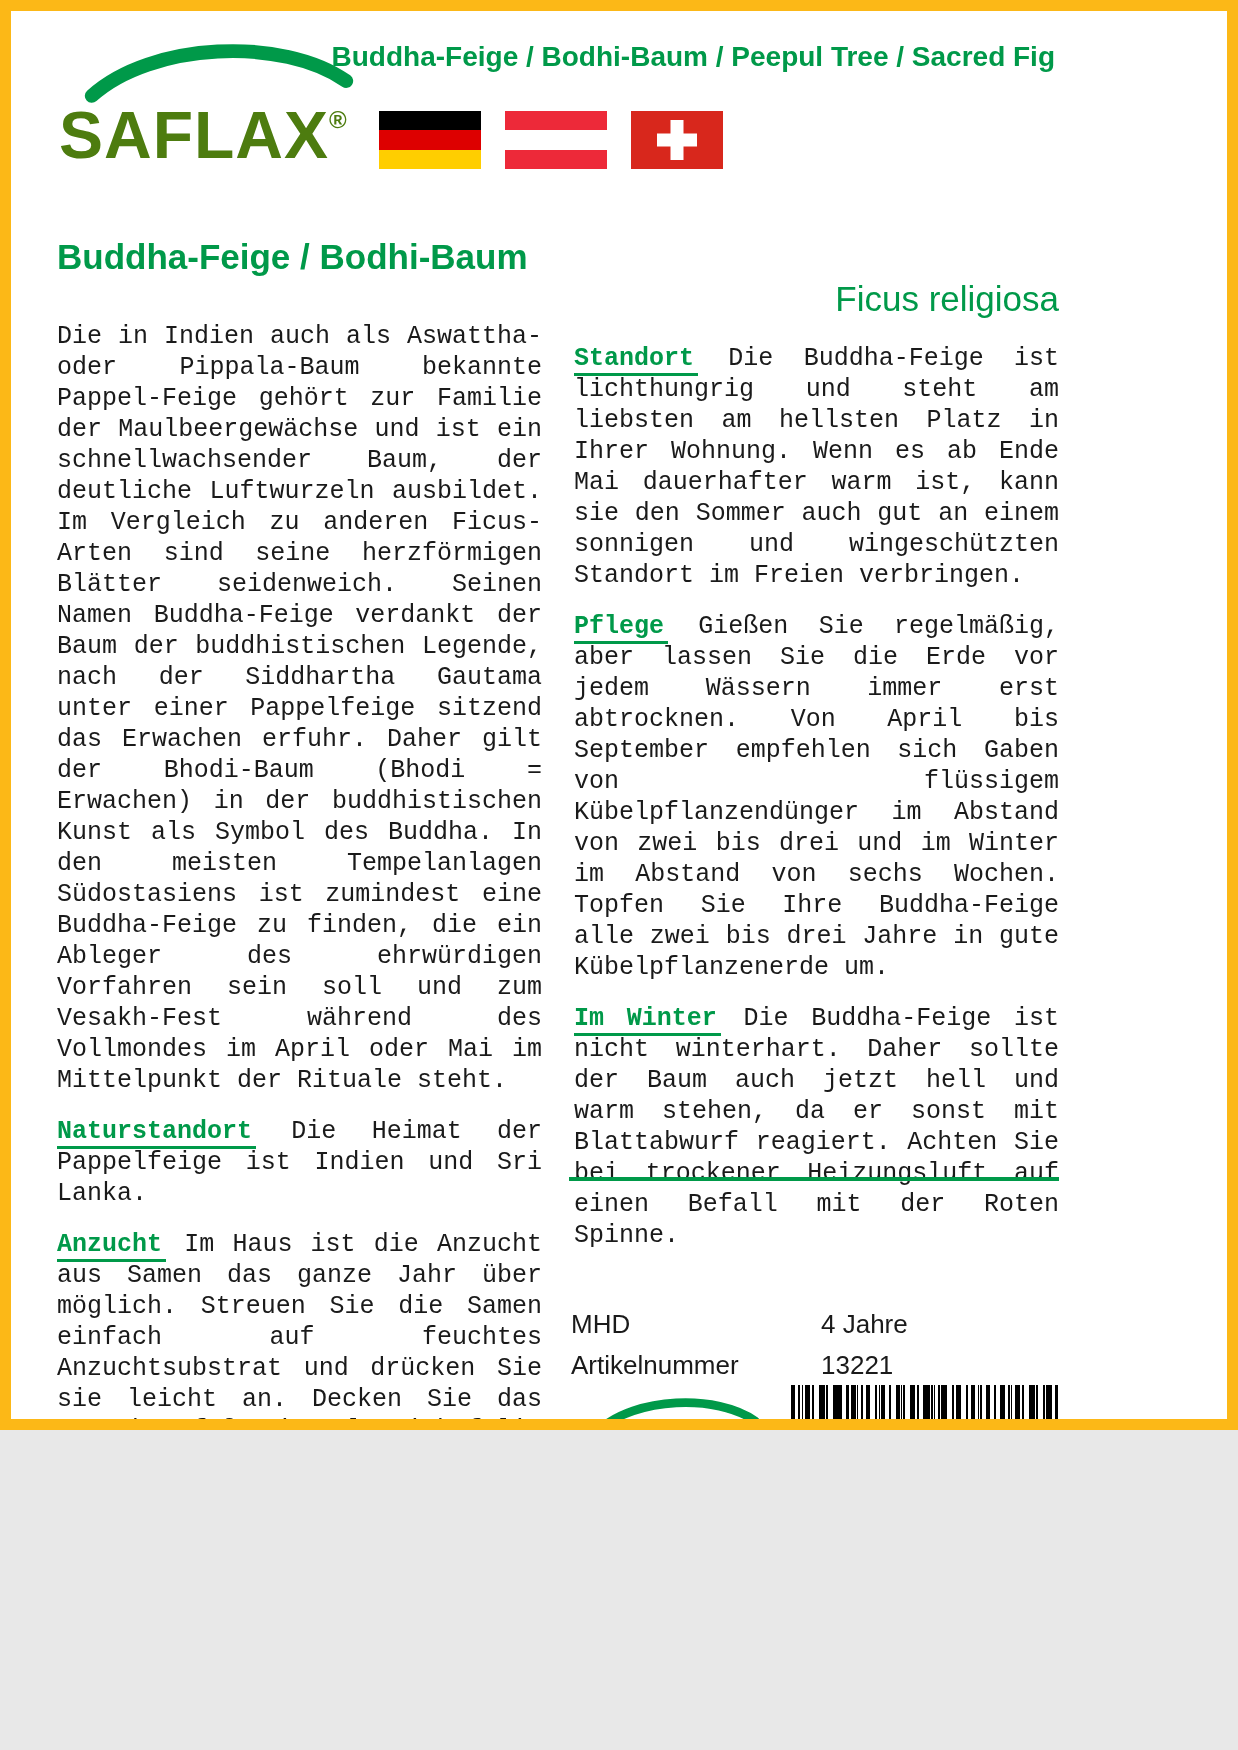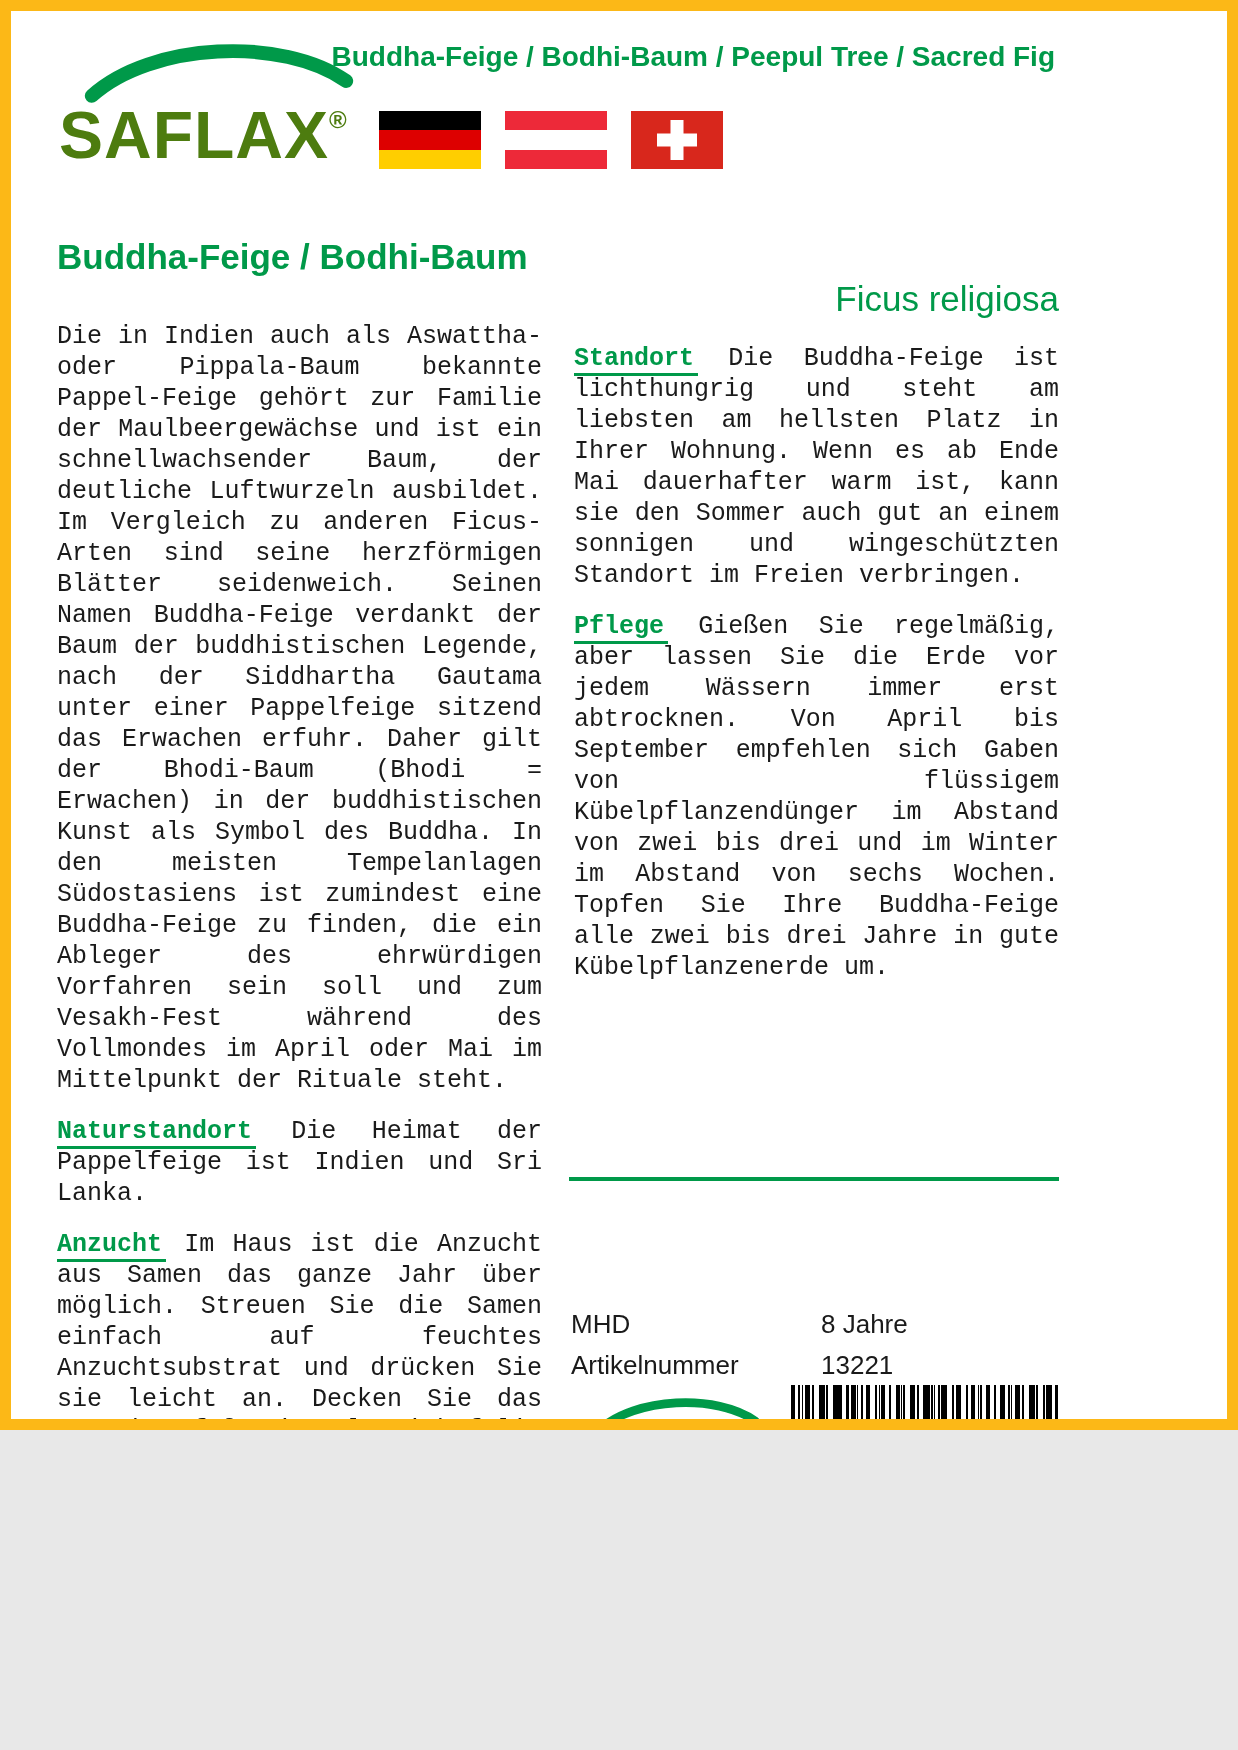--- a/index.html
+++ b/index.html
@@ -110,29 +110,30 @@
       <h1 class="main-heading">Buddha-Feige / Bodhi-Baum</h1>
       <p class="body">Die in Indien auch als Aswattha- oder Pippala-Baum bekannte Pappel-Feige gehört zur Familie der Maulbeergewächse und ist ein schnellwachsender Baum, der deutliche Luftwurzeln ausbildet. Im Vergleich zu anderen Ficus-Arten sind seine herzförmigen Blätter seidenweich. Seinen Namen Buddha-Feige verdankt der Baum der buddhistischen Legende, nach der Siddhartha Gautama unter einer Pappelfeige sitzend das Erwachen erfuhr. Daher gilt der Bhodi-Baum (Bhodi = Erwachen) in der buddhistischen Kunst als Symbol des Buddha. In den meisten Tempelanlagen Südostasiens ist zumindest eine Buddha-Feige zu finden, die ein Ableger des ehrwürdigen Vorfahren sein soll und zum Vesakh-Fest während des Vollmondes im April oder Mai im Mittelpunkt der Rituale steht.</p>
       <p class="body"><span class="sec-label">Naturstandort</span> <span>Die Heimat der Pappelfeige ist Indien und Sri Lanka.</span></p>
       <p class="body"><span class="sec-label">Anzucht</span> <span>Im Haus ist die Anzucht aus Samen das ganze Jahr über möglich. Streuen Sie die Samen einfach auf feuchtes Anzuchtsubstrat und drücken Sie sie leicht an. Decken Sie das Anzuchtgefäß mit Klarsichtfolie ab, die Sie mit Löchern versehen. So ist die Erde vor Austrocknung geschützt. Alle zwei bis drei Tage sollten Sie die Folie für 2 Stunden entfernen. Das beugt einer Schimmelbildung auf der Anzuchterde vor. Stellen Sie das Anzuchtgefäß an einen hellen und warmen Ort mit etwa 20° Celsius und halten Sie die Anzuchterde feucht, aber nicht nass. Die Keimdauer beträgt vier bis acht Wochen.</span></p>
     </div>
 
     <div class="col">
       <h2 class="latin-heading">Ficus religiosa</h2>
       <p class="body"><span class="sec-label">Standort</span> <span>Die Buddha-Feige ist lichthungrig und steht am liebsten am hellsten Platz in Ihrer Wohnung. Wenn es ab Ende Mai dauerhafter warm ist, kann sie den Sommer auch gut an einem sonnigen und wingeschützten Standort im Freien verbringen.</span></p>
       <p class="body"><span class="sec-label">Pflege</span> <span>Gießen Sie regelmäßig, aber lassen Sie die Erde vor jedem Wässern immer erst abtrocknen. Von April bis September empfehlen sich Gaben von flüssigem Kübelpflanzendünger im Abstand von zwei bis drei und im Winter im Abstand von sechs Wochen. Topfen Sie Ihre Buddha-Feige alle zwei bis drei Jahre in gute Kübelpflanzenerde um.</span></p>
+      <p class="body"><span class="sec-label">Im Winter</span> <span>Die Buddha-Feige ist nicht winterhart. Daher sollte der Baum auch jetzt hell und warm stehen, da er sonst mit Blattabwurf reagiert. Achten Sie bei trockener Heizungsluft auf einen Befall mit der Roten Spinne.</span></p>
     </div>
 
   </div>
 
   <div class="divider"></div>
 
   <div class="meta">
     <span class="meta-label">MHD</span>
-    <span class="meta-value">8 Jahre</span>
+    <span class="meta-value">4 Jahre</span>
     <span class="meta-label">Artikelnummer</span>
     <span class="meta-value">13221</span>
   </div>
 
   <div class="footer-logo">
     <svg class="footer-arc" viewBox="0 0 290 84" aria-hidden="true">
       <path d="M8 72 C 72 14, 214 8, 282 56"></path>
     </svg>
     <div class="footer-brand-word">SAFLAX</div>
   </div>

